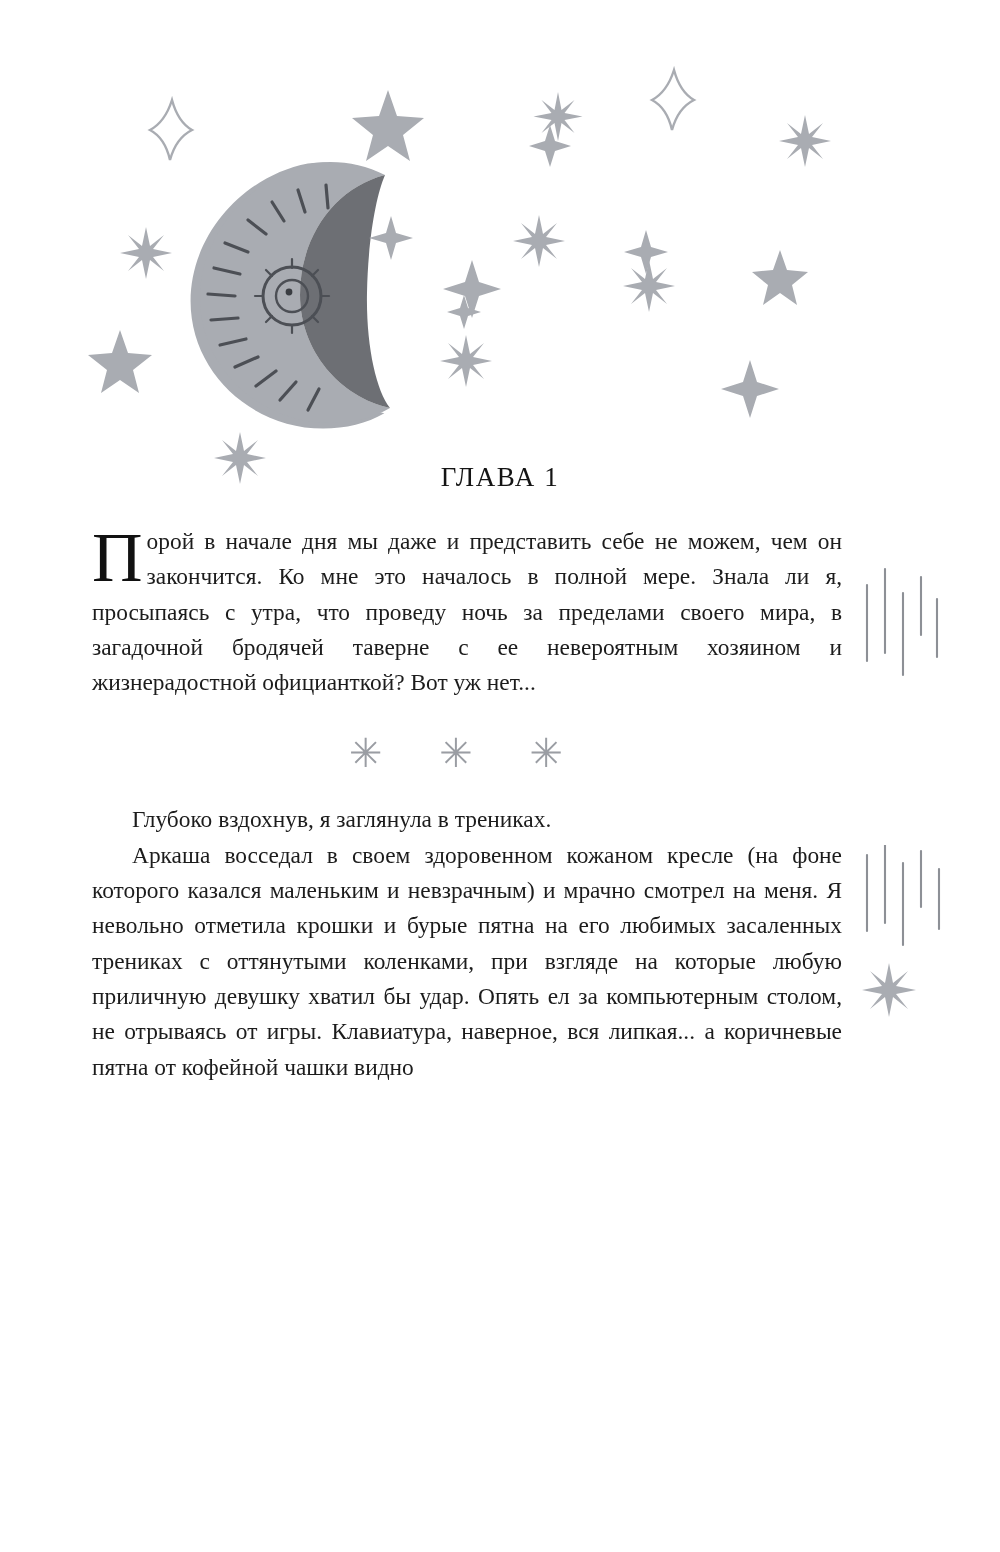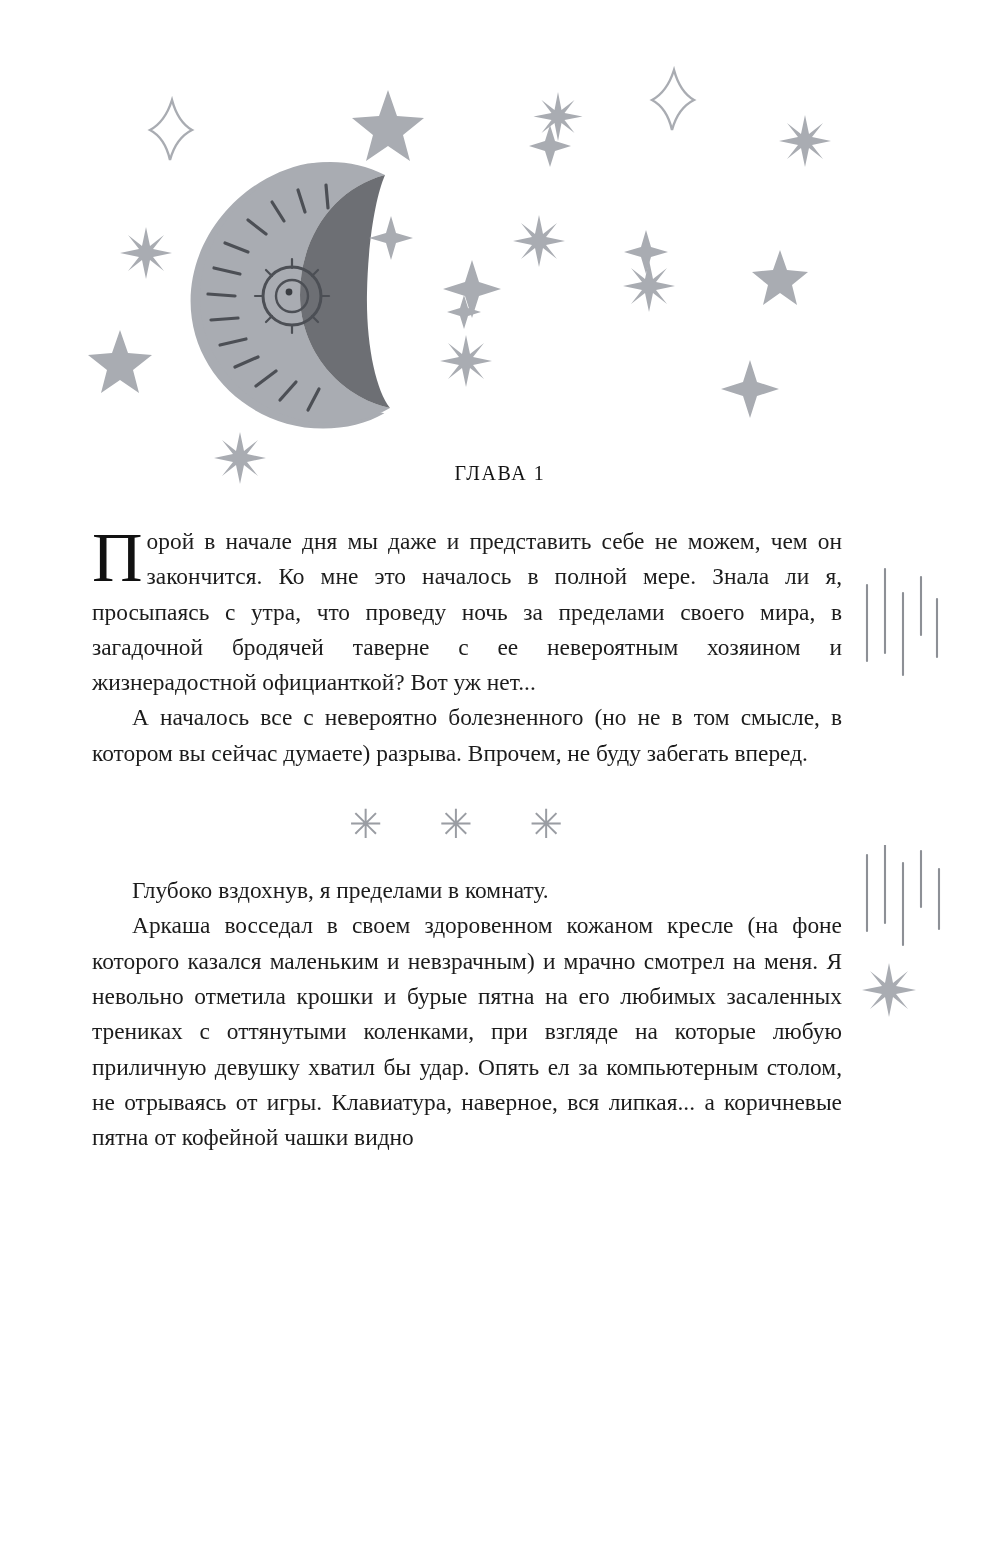--- a/index.html
+++ b/index.html
@@ -28,21 +28,21 @@
   .header-art svg { display: block; }
 
   
   .chapter-title {
     position: absolute;
     left: 0;
     top: 462px;
     width: 1000px;
     text-align: center;
     font-family: "Liberation Serif", serif;
-    font-size: 20px;
+    font-size: 27px;
     letter-spacing: 1.6px;
     font-weight: 400;
     color: #141414;
   }
 
   
   .text-col {
     position: absolute;
     left: 92px;
     top: 524px;
@@ -202,21 +202,20 @@
         <line x1="84" y1="24" x2="84" y2="84"></line>
       </g>
       <path class="star-grey" d="M34 118 l4 20 15-12 -12 15 20 4 -20 4 12 15 -15-12 -4 20 -4-20 -15 12 12-15 -20-4 20-4 -12-15 15 12 z"></path>
     </svg>
   </div>
 
   <div class="text-col">
 
     <p class="first"><span class="dropcap">П</span><span>орой в начале дня мы даже и представить себе не можем, чем он закончится. Ко мне это началось в полной мере. Знала ли я, просыпаясь с утра, что проведу ночь за пределами своего мира, в загадочной бродячей таверне с ее невероятным хозяином и жизнерадостной официанткой? Вот уж нет...</span></p>
 
-    <p class="indent">А началось все с невероятно болезненного (но не в том смысле, в котором вы сейчас думаете) разрыва. Впрочем, не буду забегать вперед.</p>
 
     <div class="divider">✳ ✳ ✳</div>
 
-    <p class="indent">Глубоко вздохнув, я пределами в комнату.</p>
+    <p class="indent">Глубоко вздохнув, я заглянула в трениках.</p>
     <p class="indent">Аркаша восседал в своем здоровенном кожаном кресле (на фоне которого казался маленьким и невзрачным) и мрачно смотрел на меня. Я невольно отметила крошки и бурые пятна на его любимых засаленных трениках с оттянутыми коленками, при взгляде на которые любую приличную девушку хватил бы удар. Опять ел за компьютерным столом, не отрываясь от игры. Клавиатура, наверное, вся липкая... а коричневые пятна от кофейной чашки видно</p>
   </div>
 
 </div>
 
 </body></html>

